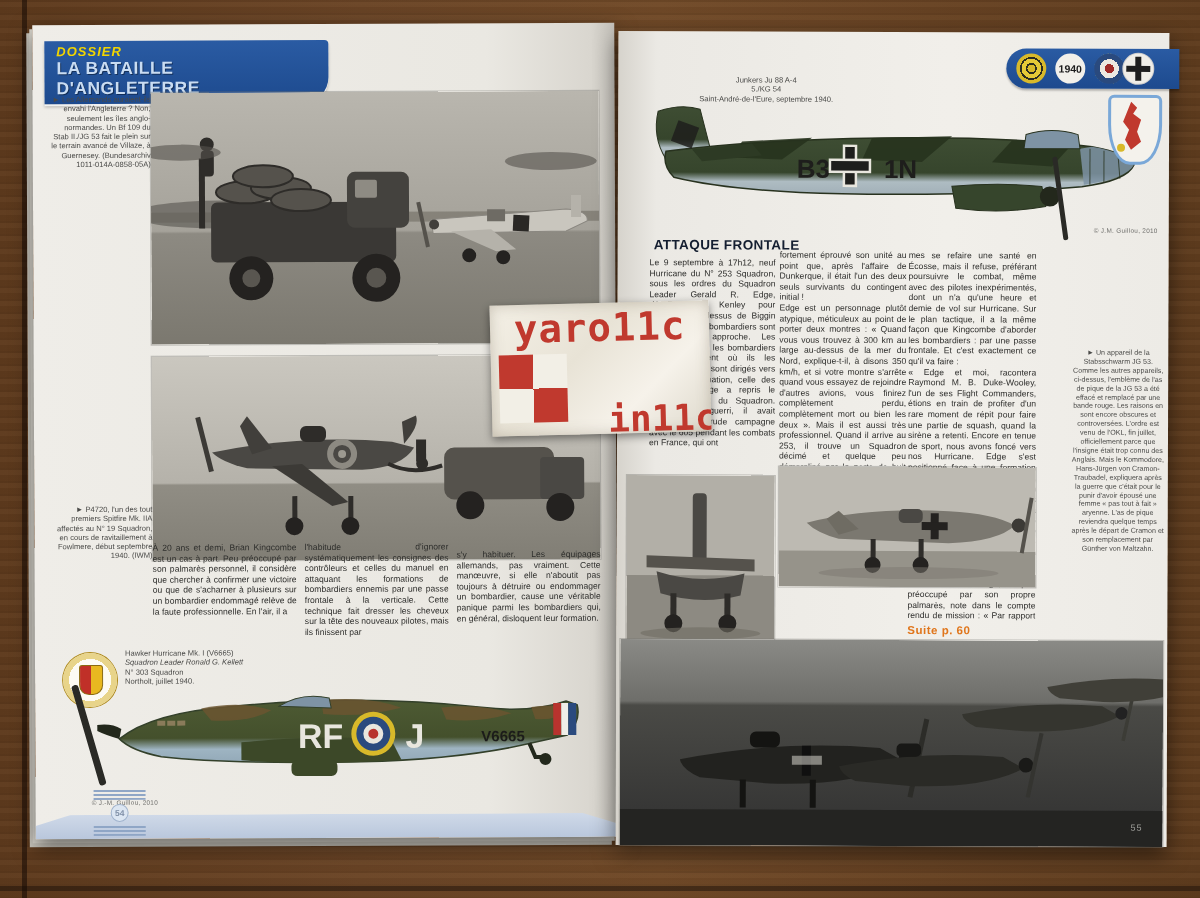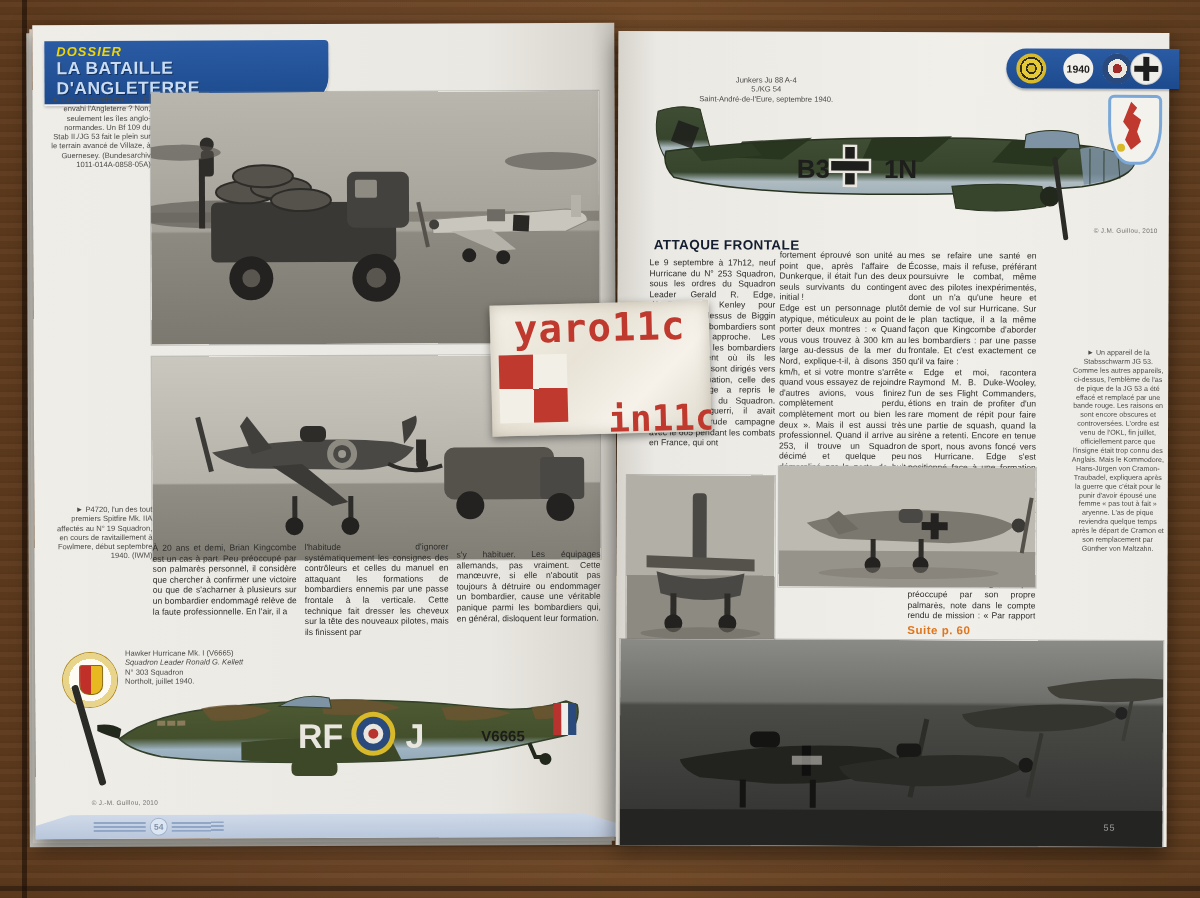--- a/index.html
+++ b/index.html
@@ -27,32 +27,32 @@
 
   .side-cap{font-size:7.6px;line-height:9.3px;color:#4a4a48;text-align:right;}
   .body-col{font-size:8.6px;line-height:10.6px;color:#2e2e2c;text-align:justify;white-space:pre-line;overflow:hidden;}
   .photo{overflow:hidden;box-shadow:0 0 0 1px rgba(120,120,115,.4);}
   .cap-lines{font-size:7.6px;line-height:9.4px;color:#4a4a48;}
   .credit{font-size:6.4px;color:#6f6f6c;letter-spacing:.3px;}
 
   
   .footer-band{left:0;bottom:0;width:100%;height:24px;background:linear-gradient(180deg,#cfd9e8,#b9c7dc);
     clip-path:polygon(0 45%,6% 0,94% 0,100% 45%,100% 100%,0 100%);}
-  .wingmark{left:58px;bottom:3px;display:flex;align-items:center;gap:4px;}
+  .wingmark{left:58px;bottom:3px;display:flex;align-items:center;gap:4px;flex-direction:column;}
   .wing{width:52px;height:10px;background:repeating-linear-gradient(180deg,#8fa6c6 0 2px,transparent 2px 4px);}
   .wing.r{transform:scaleX(-1);}
   .pagenum-circle{width:16px;height:16px;border-radius:50%;background:#dce6f2;border:1px solid #9fb2cc;
     color:#7e8ea6;font-size:8.5px;font-weight:bold;display:flex;align-items:center;justify-content:center;}
 
   
   .badge-pill{background:linear-gradient(180deg,#2a5ba3,#1d4a8e);border-top-left-radius:22px;border-bottom-left-radius:22px;
     display:flex;align-items:center;gap:9px;padding:5px 8px 5px 10px;box-shadow:0 2px 2px rgba(0,0,0,.25);}
   .roundel-gold{width:30px;height:30px;border-radius:50%;background:radial-gradient(circle,#d8b92a 0 18%,#2c2c20 18% 26%,#e6c937 26% 46%,#2c2c20 46% 54%,#d8b92a 54% 82%,#2c2c20 82% 90%,#e6c937 90%);}
   .badge-year{width:30px;height:30px;border-radius:50%;background:#f2f0ea;color:#1c1c1c;font-weight:bold;font-size:10.5px;
-    display:flex;align-items:center;justify-content:center;margin-left:8px;}
+    display:flex;align-items:center;justify-content:center;}
   .raf-roundel{width:30px;height:30px;border-radius:50%;background:radial-gradient(circle,#a02a28 0 22%,#ece8e0 22% 45%,#2a4a7e 45% 72%,#d8b92a 72%);}
   .balkenkreuz{width:30px;height:30px;border-radius:50%;background:#f0eee8;position:relative;margin-left:-10px;box-shadow:0 0 0 1px #ccc;}
   .balkenkreuz::before,.balkenkreuz::after{content:"";position:absolute;background:#1e1e1e;}
   .balkenkreuz::before{left:12px;top:3px;width:6px;height:24px;}
   .balkenkreuz::after{left:3px;top:12px;width:24px;height:6px;}
   .shield{width:48px;height:64px;background:#f4f2ec;border:3px solid #7aa8d8;border-radius:6px 6px 22px 22px/6px 6px 40px 40px;position:relative;overflow:hidden;}
 
   .section-title{font-size:13.5px;font-weight:bold;color:#141e30;letter-spacing:.4px;}
   .suite{color:#e0761c;font-weight:bold;font-size:11.5px;letter-spacing:.5px;}
   .sidebar-cap{font-size:7.1px;line-height:8.9px;color:#4a4a48;text-align:center;white-space:pre-line;}
@@ -408,21 +408,21 @@
           <path d="M60 120 Q160 100 260 108 L285 122 Q240 146 150 144 L80 138 Q62 130 60 120 Z" fill="#35352f"></path>
           <circle cx="288" cy="118" r="9" fill="#222"></circle>
           <rect x="296" y="78" width="5" height="80" fill="#3c3c36" transform="rotate(12 298 118)"></rect>
         </g>
         <g transform="translate(390 -28) scale(.62)">
           <path d="M60 120 Q160 100 260 108 L285 122 Q240 146 150 144 L80 138 Q62 130 60 120 Z" fill="#403f38"></path>
           <rect x="296" y="78" width="5" height="80" fill="#484740" transform="rotate(12 298 118)"></rect>
         </g>
         <rect y="170" width="543" height="36" fill="#242422"></rect>
       </svg>
-      <div class="abs pg55" style="right:47px;bottom:14px;">55</div>
+      <div class="abs pg55" style="right:20px;bottom:14px;">55</div>
     </div>
   </div>
 
   <div class="abs sticker">
     <div class="wm-text">yaro11c</div>
     <div class="checker"></div>
     <div class="wm-text2">in11c</div>
   </div>
 
 </div>

